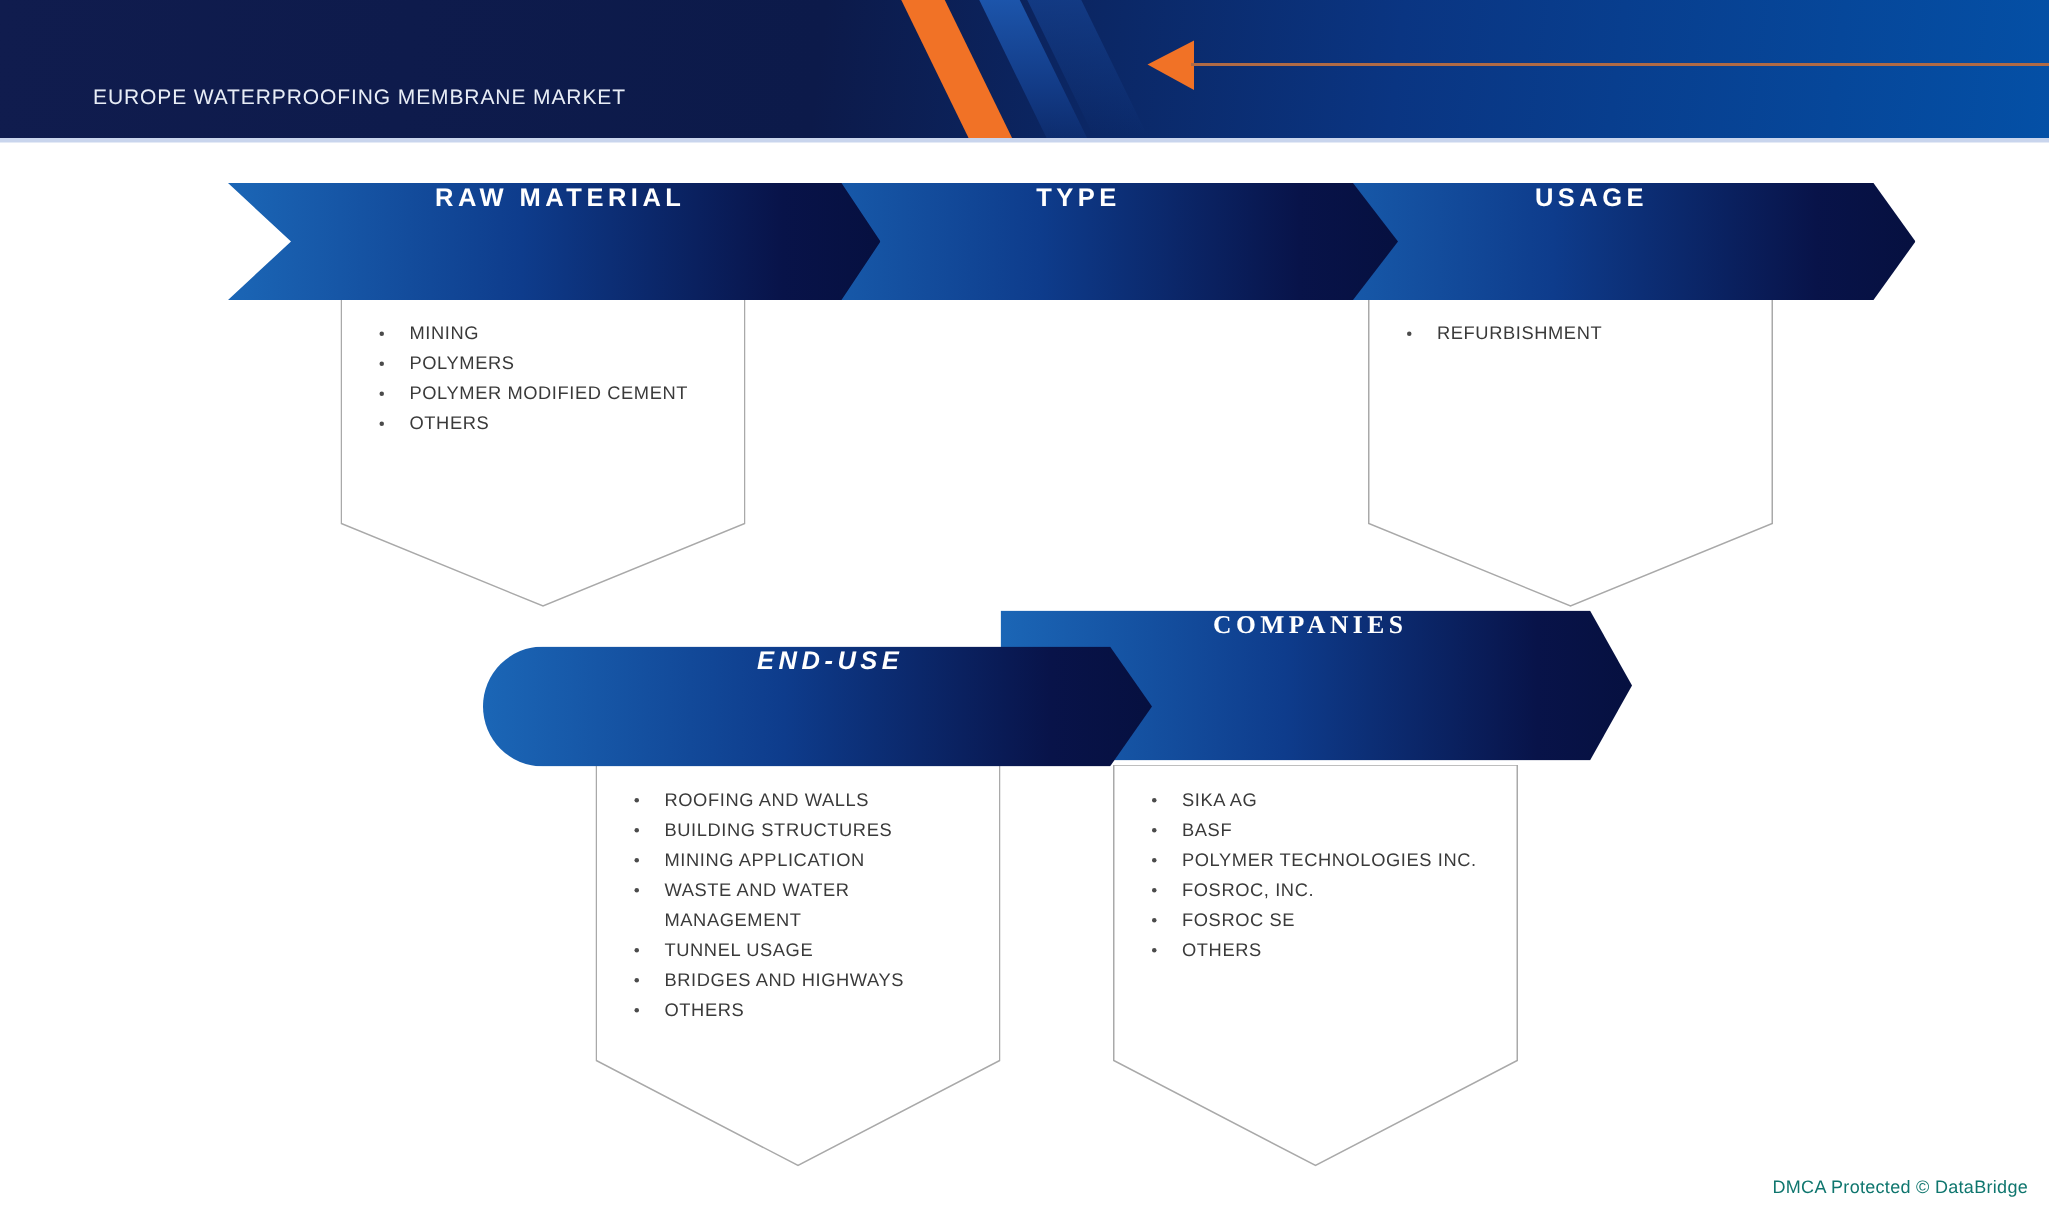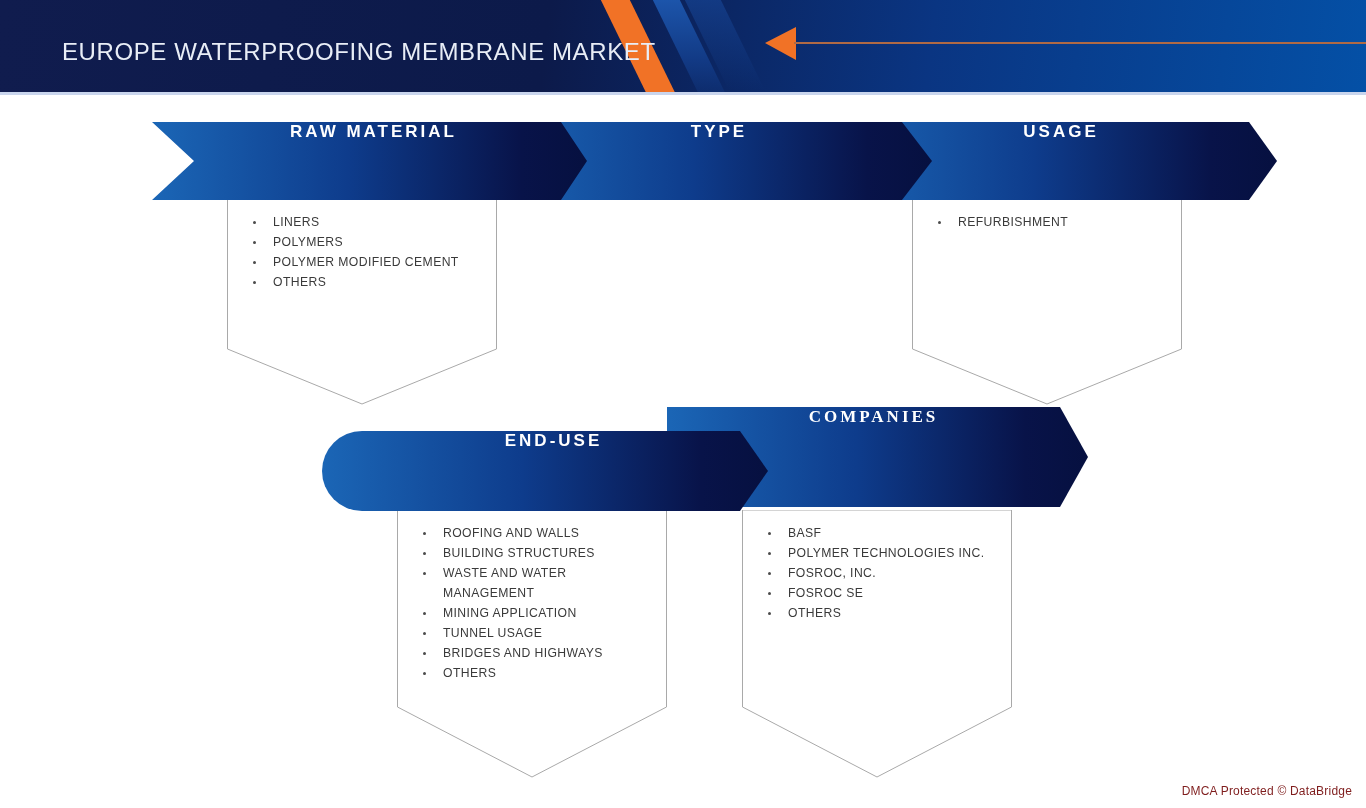--- a/index.html
+++ b/index.html
@@ -14,22 +14,22 @@
     background:linear-gradient(97deg,#101c4e 0%,#0c1a4a 40%,#0a3582 68%,#0450a6 100%);
   }
   .header-underline{
     position:absolute;left:0;top:92px;width:1366px;height:3px;background:#c9d5ed;
   }
   .stripe{position:absolute;top:-12px;height:120px;transform:skewX(26deg);transform-origin:0 0;}
   .stripe-orange{left:595px;width:29px;background:#f17226;}
   .stripe-blue{left:647px;width:27px;background:linear-gradient(180deg,#1e5ab2 0%,#123a85 60%,rgba(13,26,74,0) 100%);}
   .stripe-blue2{left:679px;width:36px;background:linear-gradient(180deg,rgba(21,65,143,.85) 0%,rgba(13,26,74,0) 85%);}
   .page-title{
-    position:absolute;left:62px;top:0;height:104px;display:flex;align-items:center;
-    color:#e8edf6;font-size:24px;letter-spacing:.6px;font-weight:400;white-space:nowrap;
+    position:absolute;left:62px;top:12px;height:104px;display:flex;align-items:center;
+    color:#e8edf6;font-size:14px;letter-spacing:.6px;font-weight:400;white-space:nowrap;
   }
   .hdr-arrow{
     position:absolute;left:765px;top:27px;width:0;height:0;
     border-top:16px solid transparent;border-bottom:17px solid transparent;
     border-right:31px solid #f17226;
   }
   .hdr-arrow-line{position:absolute;left:794px;top:42px;width:572px;height:2px;background:#b06a45;}
   
   .banner{
     position:absolute;height:78px;display:flex;align-items:flex-start;justify-content:center;
@@ -37,21 +37,21 @@
     color:#ffffff;font-weight:bold;font-size:17px;letter-spacing:3px;white-space:nowrap;
   }
   .b1{left:152px;top:122px;width:371px;z-index:7;padding-left:36px;padding-right:28px;
       clip-path:polygon(0 0,calc(100% - 26px) 0,100% 50%,calc(100% - 26px) 100%,0 100%,42px 50%);}
   .b2{left:498px;top:122px;width:370px;z-index:6;padding-left:36px;padding-right:28px;
       clip-path:polygon(0 0,calc(100% - 30px) 0,100% 50%,calc(100% - 30px) 100%,0 100%);}
   .b3{left:837px;top:122px;width:376px;z-index:5;padding-left:36px;padding-right:28px;
       clip-path:polygon(0 0,calc(100% - 28px) 0,100% 50%,calc(100% - 28px) 100%,0 100%);}
   .b4{left:322px;top:431px;width:373px;height:80px;z-index:7;padding-left:45px;padding-right:28px;
       border-radius:40px 0 0 40px;
-      clip-path:polygon(0 0,calc(100% - 28px) 0,100% 50%,calc(100% - 28px) 100%,0 100%);}
+      clip-path:polygon(0 0,calc(100% - 28px) 0,100% 50%,calc(100% - 28px) 100%,0 100%);font-style:italic;}
   .b5{left:667px;top:407px;width:373px;height:100px;z-index:6;padding-left:20px;padding-right:28px;
       clip-path:polygon(0 0,calc(100% - 28px) 0,100% 50%,calc(100% - 28px) 100%,0 100%);font-family:Liberation Serif, serif;}
   
   .pennant{position:absolute;width:270px;z-index:1;}
   .pennant svg{position:absolute;left:0;top:0;width:100%;height:100%;}
   .p1{left:227px;top:199px;height:206px;}
   .p2{left:567px;top:199px;height:206px;}
   .p3{left:912px;top:199px;height:206px;}
   .p4{left:397px;top:510px;height:268px;}
   .p5{left:742px;top:510px;height:268px;}
@@ -62,21 +62,21 @@
     display:flex;align-items:flex-start;line-height:20px;
     font-size:12.2px;letter-spacing:.4px;color:#3a3a3a;
   }
   .p4 .seg-list li{padding-right:34px;}
   .bullet{
     flex:0 0 auto;width:3px;height:3px;border-radius:50%;
     background:#4b4b4b;margin:9px 17px 0 4px;
   }
   
   .dmca{
-    position:absolute;right:14px;bottom:10px;font-size:12px;color:#7f1d1d;
+    position:absolute;right:14px;bottom:10px;font-size:12px;color:#0f766e;
     letter-spacing:.2px;
   }
 </style>
 </head>
 <body>
 
 <div id="stage">
 
   <div class="header">
     <div class="stripe stripe-orange"></div>
@@ -99,21 +99,21 @@
   </div>
 
   <div class="pennant p1">
     <svg viewBox="0 0 270 206" preserveAspectRatio="none">
       <polygon points="0.5,0 269.5,0 269.5,150 135,205 0.5,150" fill="#ffffff" stroke="#a9a9a9" stroke-width="1"></polygon>
     </svg>
     <ul class="seg-list">
 
         <li>
           <span class="bullet"></span>
-          <span>LINERS</span>
+          <span>MINING</span>
         </li>
 
         <li>
           <span class="bullet"></span>
           <span>POLYMERS</span>
         </li>
 
         <li>
           <span class="bullet"></span>
           <span>POLYMER MODIFIED CEMENT</span>
@@ -157,26 +157,26 @@
           <span>ROOFING AND WALLS</span>
         </li>
 
         <li>
           <span class="bullet"></span>
           <span>BUILDING STRUCTURES</span>
         </li>
 
         <li>
           <span class="bullet"></span>
+          <span>MINING APPLICATION</span>
+        </li>
+
+        <li>
+          <span class="bullet"></span>
           <span>WASTE AND WATER MANAGEMENT</span>
-        </li>
-
-        <li>
-          <span class="bullet"></span>
-          <span>MINING APPLICATION</span>
         </li>
 
         <li>
           <span class="bullet"></span>
           <span>TUNNEL USAGE</span>
         </li>
 
         <li>
           <span class="bullet"></span>
           <span>BRIDGES AND HIGHWAYS</span>
@@ -187,20 +187,24 @@
           <span>OTHERS</span>
         </li>
       </ul>
   </div>
   <div class="pennant p5">
     <svg viewBox="0 0 270 268" preserveAspectRatio="none">
       <polygon points="0.5,0 269.5,0 269.5,197 135,267 0.5,197" fill="#ffffff" stroke="#a9a9a9" stroke-width="1"></polygon>
     </svg>
     <ul class="seg-list">
 
+        <li>
+          <span class="bullet"></span>
+          <span>SIKA AG</span>
+        </li>
 
         <li>
           <span class="bullet"></span>
           <span>BASF</span>
         </li>
 
         <li>
           <span class="bullet"></span>
           <span>POLYMER TECHNOLOGIES INC.</span>
         </li>

